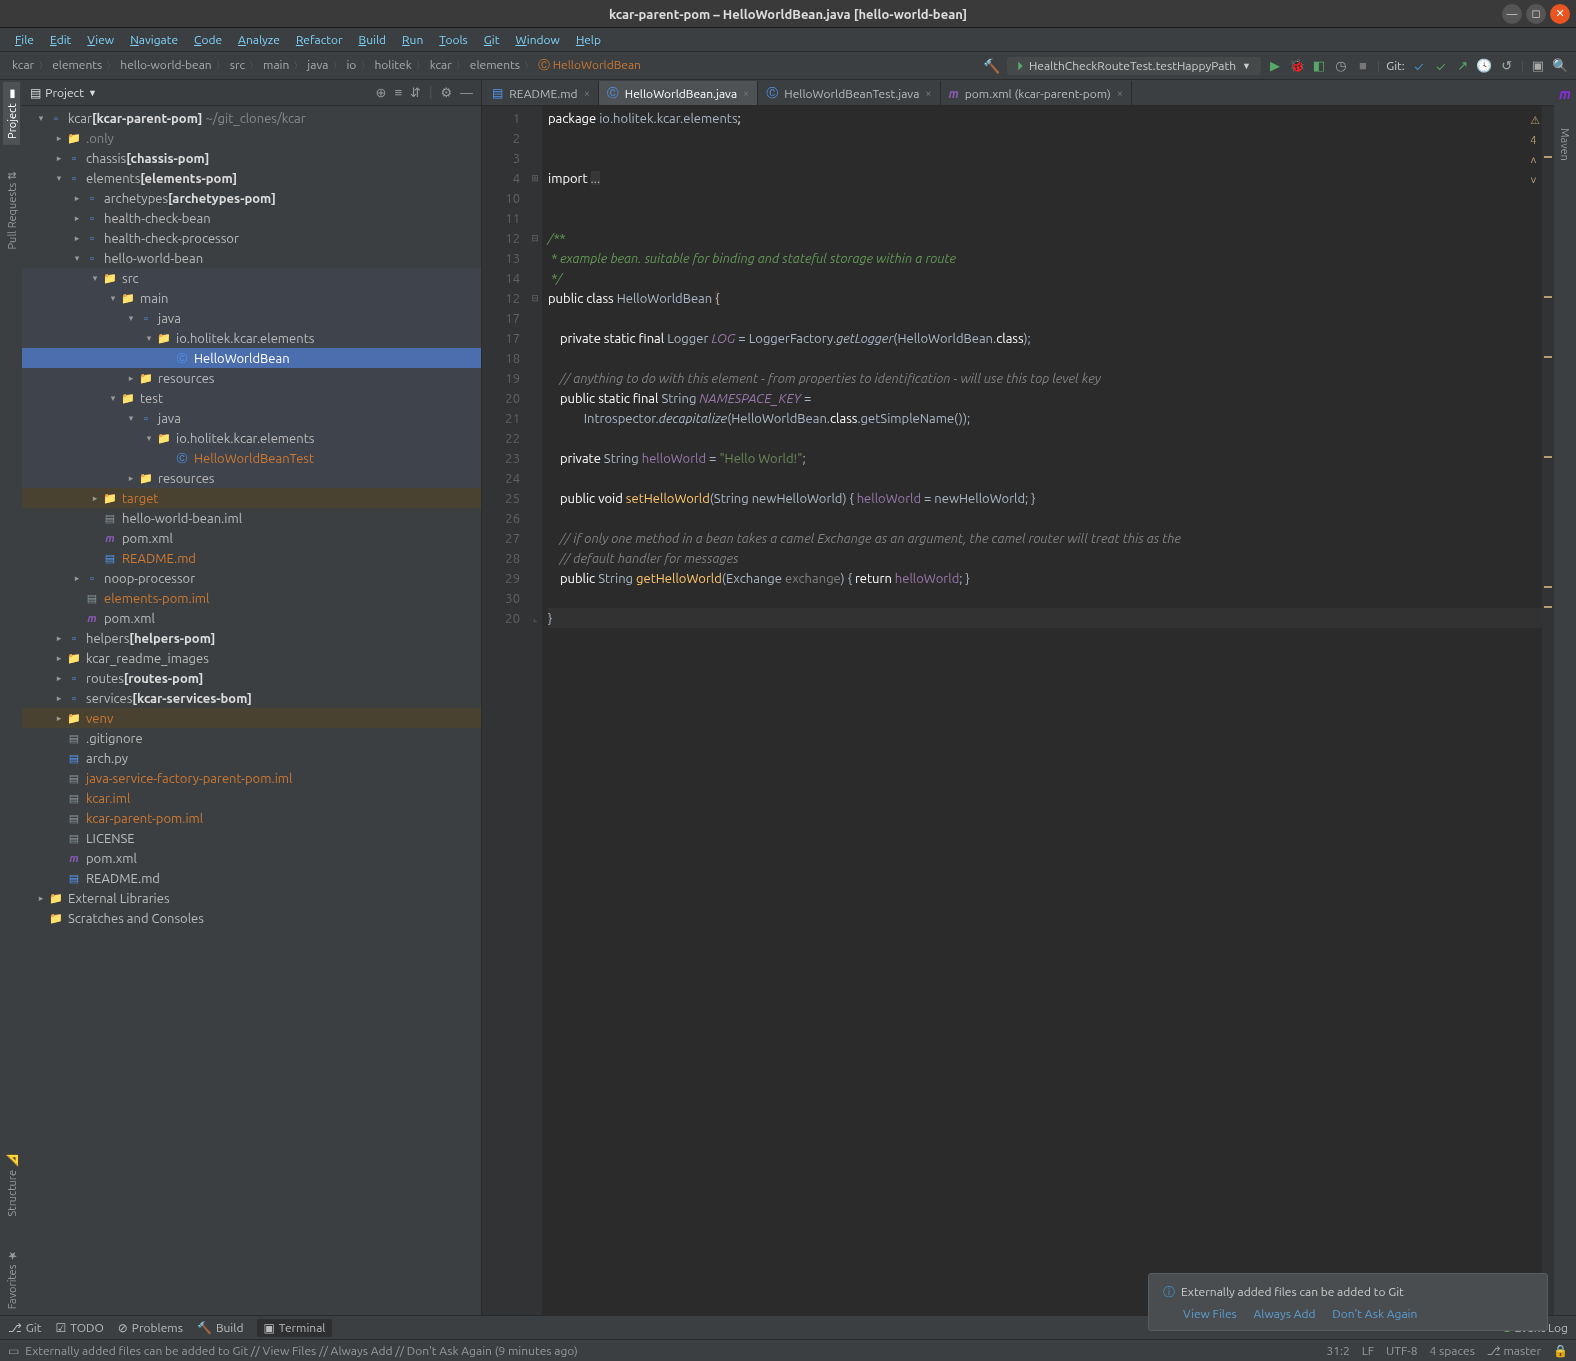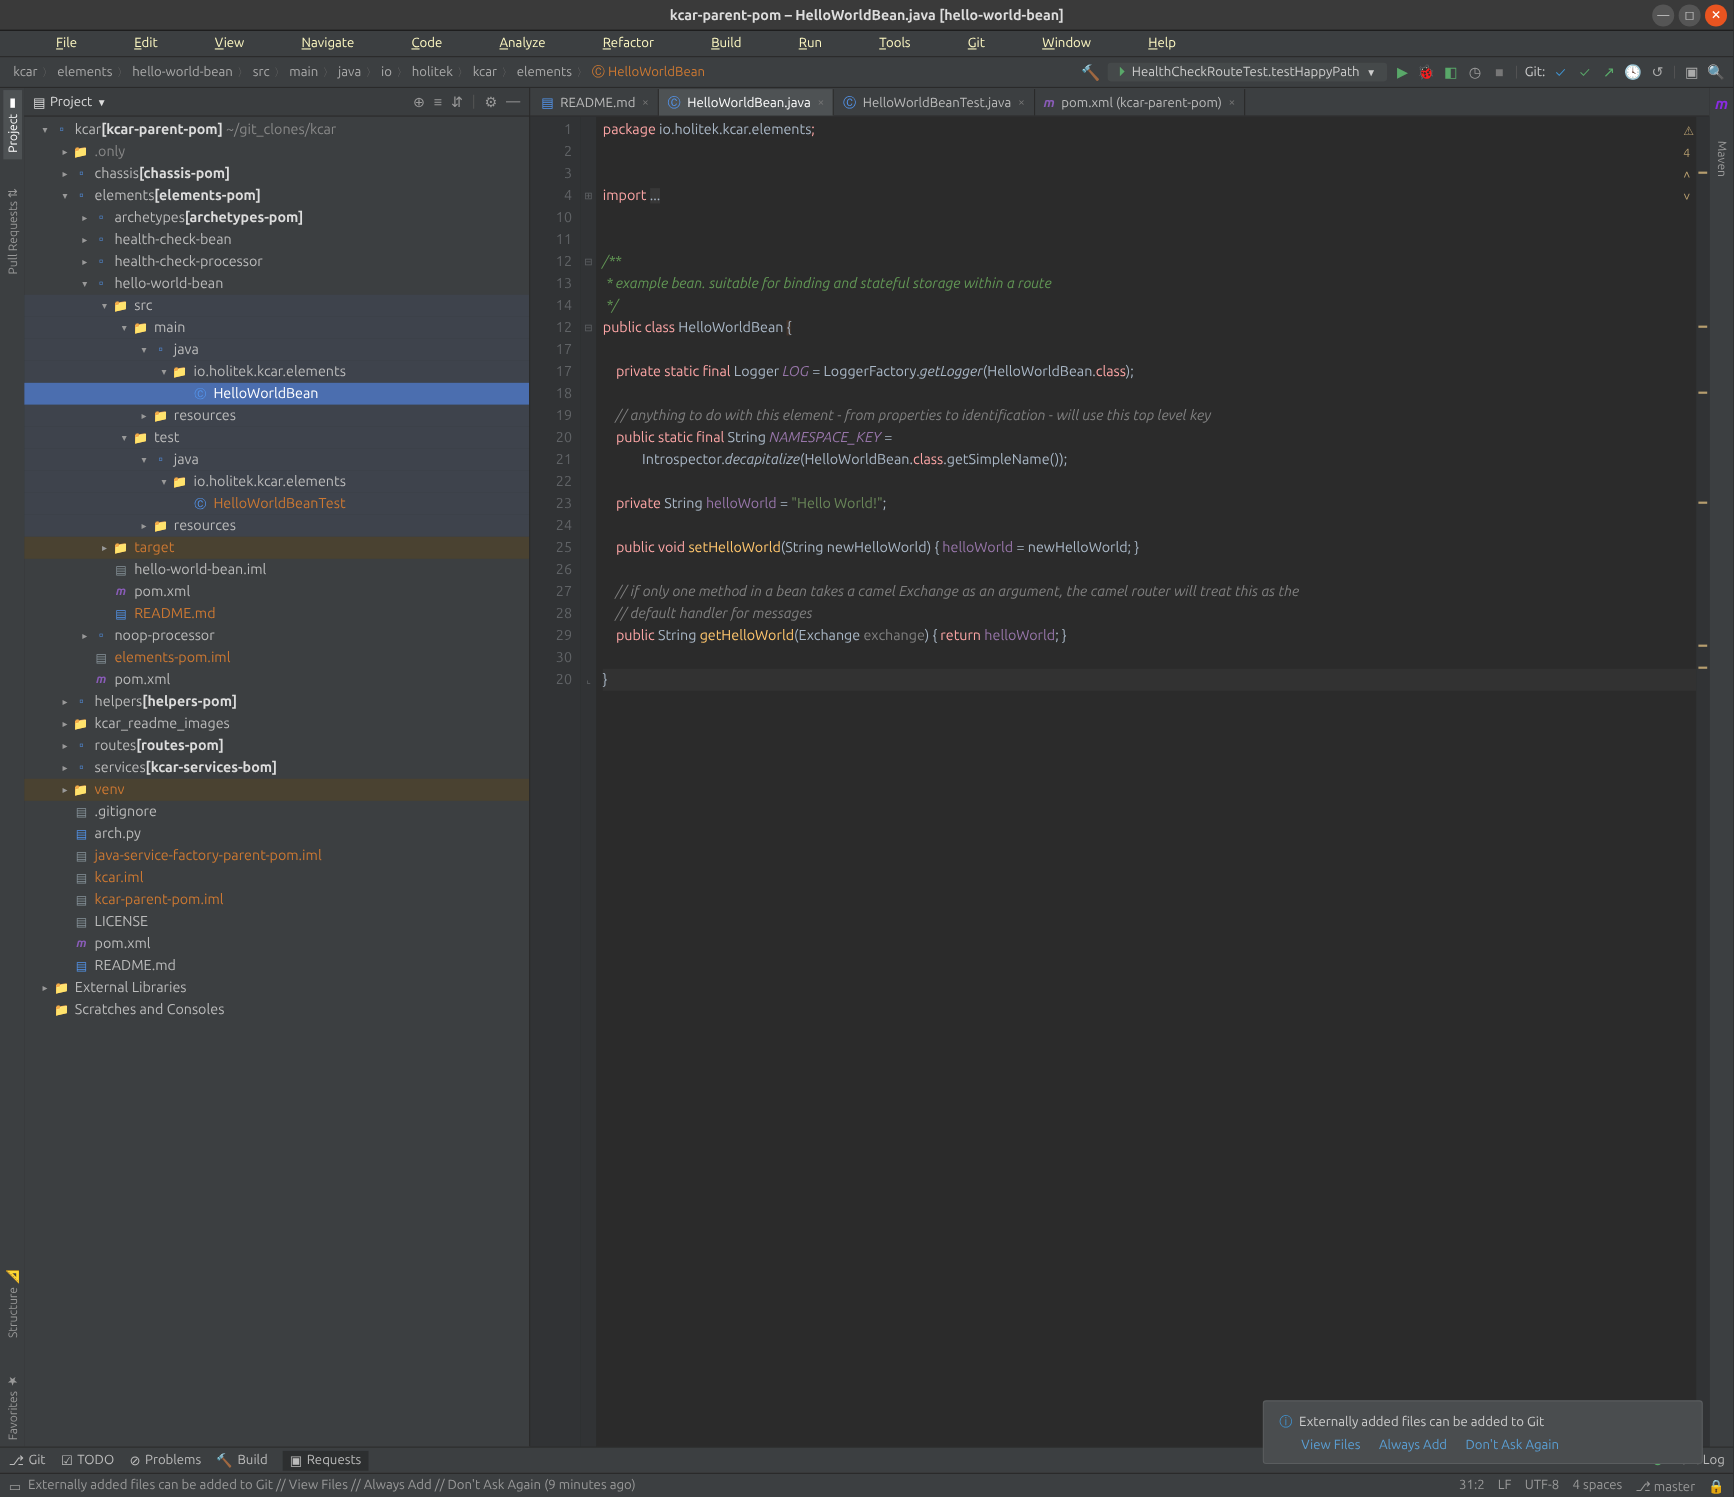--- a/index.html
+++ b/index.html
@@ -4,21 +4,21 @@
 <style>
 * { margin:0; padding:0; box-sizing:border-box; font-family:"Ubuntu","Segoe UI",sans-serif; }
 body { background:#2b2b2b; color:#bbb; font-size:12px; overflow:hidden; width:1576px; height:1361px; transform-origin:top left; }
 .titlebar { height:28px; background:#3a3a3a; display:flex; align-items:center; justify-content:center; position:relative; border-bottom:1px solid #1a1a1a; }
 .titlebar-text { color:#ddd; font-size:13px; font-weight:bold; }
 .titlebar-ctrl { position:absolute; right:6px; display:flex; gap:4px; }
 .tc-btn { width:20px; height:20px; border-radius:10px; display:flex; align-items:center; justify-content:center; font-size:11px; color:#333; }
 .tc-min,.tc-max { background:#555; color:#ccc; }
 .tc-close { background:#e95420; color:#fff; }
 .menubar { height:24px; background:#3c3f41; display:flex; align-items:center; padding:0 8px; gap:2px; border-bottom:1px solid #2a2a2a; }
-.menubar span { padding:2px 7px; color:#fef9c3; cursor:pointer;margin-left:36px; }
+.menubar span { padding:2px 7px; color:#7dd3fc; cursor:pointer; }
 .menubar u { text-decoration:underline; }
 .navbar { height:28px; background:#3c3f41; display:flex; align-items:center; padding:0 8px; border-bottom:1px solid #2a2a2a; font-size:12px; }
 .crumb { color:#aaa; padding:0 4px; }
 .crumb-sep { color:#666; font-size:10px; }
 .crumb-c { color:#cc7832; }
 .nav-right { margin-left:auto; display:flex; align-items:center; gap:6px; }
 .hammer { color:#8bc34a; font-size:14px; }
 .runcfg { background:#45494a; padding:2px 10px; border-radius:3px; color:#ccc; display:flex; align-items:center; gap:6px; }
 .tool-ico { width:16px; text-align:center; color:#aaa; font-size:13px; }
 .run-ico{color:#59a869}.debug-ico{color:#59a869}.cov-ico{color:#59a869}.stop-ico{color:#777}
@@ -51,21 +51,21 @@
 .etab.act { background:#4e5254; color:#fff; }
 .etab .tx{font-size:11px;color:#777}
 .code-area { flex:1; display:flex; font-family:"JetBrains Mono","Consolas",monospace; font-size:13px; line-height:20px; position:relative; }
 .gut { width:46px; background:#313335; color:#606366; text-align:right; padding:2px 8px 0 0; user-select:none; }
 .gut div{height:20px}
 .fold { width:14px; background:#313335; color:#606366; padding-top:2px;}
 .fold div{height:20px;font-size:9px;text-align:center}
 .codetxt { flex:1; padding:2px 0 0 6px; color:#a9b7c6; white-space:pre; position:relative; }
 .codetxt div{height:20px}
 .cursor-line { background:#323232; }
-.kw{color:#fca5a5}.str{color:#6a8759}.cmt{color:#808080;font-style:italic}.doc{color:#629755;font-style:italic}
+.kw{color:#ffffff}.str{color:#6a8759}.cmt{color:#808080;font-style:italic}.doc{color:#629755;font-style:italic}
 .fld2{color:#9876aa}.fun{color:#ffc66d}.cls2{color:#a9b7c6}.ital{font-style:italic}
 .errstrip{width:12px;background:#313335;position:relative}
 .warn{position:absolute;right:14px;top:4px;color:#b79e6f;font-size:11px}
 .mark{position:absolute;right:2px;width:8px;height:2px;background:#b79e6f}
 .notif { position:absolute; bottom:30px; right:28px; width:400px; background:#4a4d4f; border:1px solid #5a5d5f; padding:10px 14px; font-size:12px; color:#ccc; border-radius:3px;}
 .notif .info-i{color:#4094d1;margin-right:6px}
 .notif .lnk{color:#5a9fd4;margin-right:14px;cursor:pointer}
 .bottombar { height:24px; background:#3c3f41; display:flex; align-items:center; padding:0 8px; border-top:1px solid #2a2a2a; gap:14px; }
 .bottombar .bt{color:#bbb;display:flex;align-items:center;gap:4px;font-size:12px;cursor:pointer}
 .bt.act{background:#2d2f30;padding:2px 6px}
@@ -508,21 +508,21 @@
     <span class="lnk">Always Add</span>
     <span class="lnk">Don't Ask Again</span>
   </div>
 </div>
 
 <div class="bottombar">
   <span class="bt">⎇ <span>Git</span></span>
   <span class="bt">☑ <span>TODO</span></span>
   <span class="bt">⊘ <span>Problems</span></span>
   <span class="bt">🔨 <span>Build</span></span>
-  <span class="bt act">▣ <span>Requests</span></span>
+  <span class="bt act">▣ <span>Terminal</span></span>
   <div class="bb-right">
     <span class="bt">
         <span class="ev-dot"></span> 
         <span>Event Log</span>
       </span>
   </div>
 </div>
 
 <div class="statusbar">
   <span style="margin-right:6px">▭</span>

